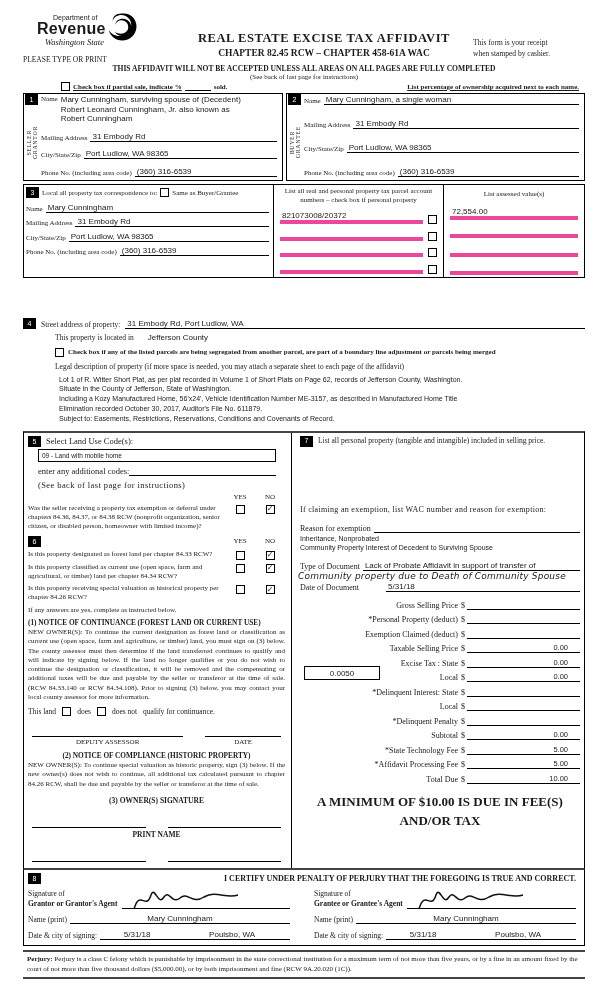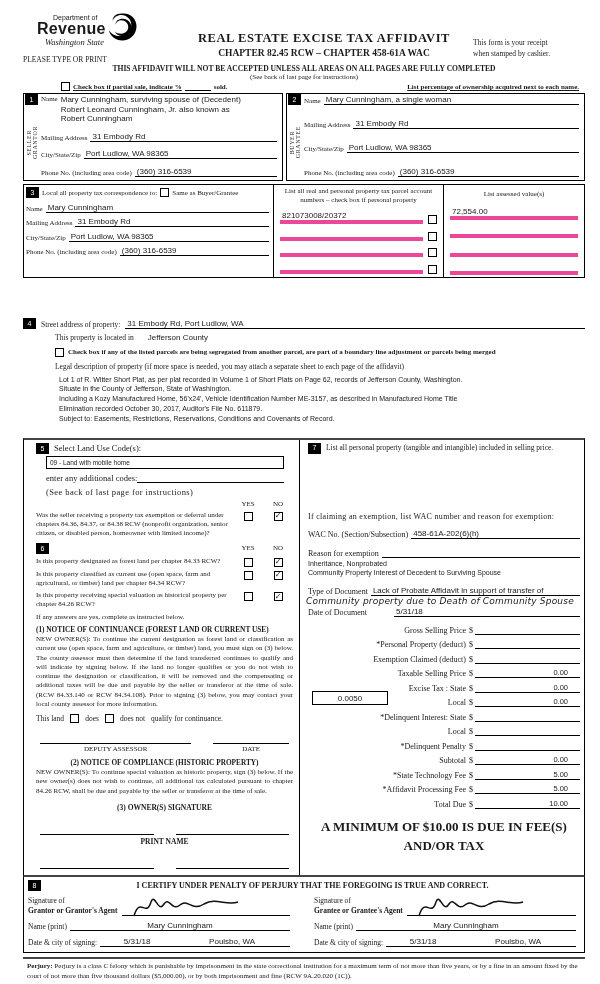--- a/index.html
+++ b/index.html
@@ -72,21 +72,21 @@
   
   .s4 { margin-top: 5px; font-size: 7.5px; }
   .s4-street { display: flex; align-items: flex-end; gap: 5px; margin-top: 40px; }
   .s4-located { margin: 4px 0 0 32px; display: flex; gap: 14px; font-size: 7.5px; }
   .s4-located .pname-lines { font-size: 8px; }
   .s4-seg { margin: 5px 0 0 32px; display: flex; gap: 4px; font-size: 7px; align-items: flex-start; font-weight: bold; }
   .s4-legal-label { margin: 5px 0 0 32px; font-size: 7.5px; }
   .s4-legal { margin: 4px 0 0 36px; font-family: "Liberation Sans", sans-serif; font-size: 7px; line-height: 1.4; }
 
   
-  .twocol { display: flex; border: 1px solid #000; border-top: 2.5px solid #444; border-bottom: 2px solid #444; margin-top: 14px; padding-left: 8px; }
+  .twocol { display: flex; border: 1px solid #000; border-top: 2.5px solid #444; border-bottom: 2px solid #444; margin-top: 7px; }
   .colL { width: 268px; border-right: 1px solid #000; padding: 3px 6px 6px 4px; }
   .colR { flex: 1; padding: 3px 4px 6px 8px; }
 
   .s5-head { display: flex; gap: 5px; align-items: center; font-size: 8.5px; }
   .landuse-box { border: 1px solid #000; margin: 2px 0 0 10px; width: 238px;
                  font-family: "Liberation Sans", sans-serif; font-size: 6.5px; padding: 2px 3px; }
   .addl { display: flex; margin: 4px 0 0 10px; font-size: 8.5px; width: 238px; }
   .addl .line { flex: 1; border-bottom: 1px solid #000; }
   .seeback2 { margin: 4px 0 0 10px; font-size: 8.5px; letter-spacing: 0.4px; }
   .ynhead { display: flex; font-size: 7px; margin-top: 3px; }
@@ -129,21 +129,21 @@
   .mdollar { margin: 0 2px 0 3px; }
   .mline { flex: 1; border-bottom: 1px solid #000; text-align: right; padding-right: 12px;
            font-family: "Liberation Sans", sans-serif; font-size: 7.5px; min-height: 10px; }
   .ratebox { position: absolute; left: 4px; bottom: 2px; border: 1px solid #000; width: 76px;
              text-align: center; font-family: "Liberation Sans", sans-serif; font-size: 8px; padding: 1.5px 0; }
   .minimum { text-align: center; font-weight: bold; font-size: 13px; margin-top: 9px; line-height: 1.45; }
 
   
   .s8 { border: 1px solid #000; border-top: none; padding: 2px 8px 5px 4px; }
   .s8-certhead { display: flex; align-items: center; gap: 8px; margin-top: 1px; }
-  .certify { flex: 1; text-align: center; font-weight: bold; font-size: 8px; }
+  .certify { flex: 1; text-align: right; font-weight: bold; font-size: 8px; }
   .s8-cols { display: flex; gap: 24px; margin-top: 1px; }
   .s8-col { flex: 1; }
   .sig-area { display: flex; align-items: flex-end; }
   .sig-label { font-size: 7.5px; line-height: 1.3; white-space: nowrap; }
   .sig-label .b { font-weight: bold; }
   .sig-draw { flex: 1; border-bottom: 1px solid #000; position: relative; height: 24px; margin-left: 4px; }
   .sig-draw svg { position: absolute; bottom: -5px; left: 8px; }
   .s8-field { display: flex; align-items: flex-end; margin-top: 5.5px; font-size: 7.5px; }
   .pval.center { text-align: center; white-space: nowrap; }
   .dateval { flex: none; width: 74px; }
@@ -443,24 +443,20 @@
       </div>
     </div>
 
     <div class="colR">
       <div class="s7-head">
         <span class="numbox">7</span>
         <span>List all  personal property (tangible and intangible) included in selling price.</span>
       </div>
       <div class="s7-spacer"></div>
       <div class="exi">If claiming an exemption, list WAC number and reason for exemption:</div>
-      <div class="wacrow">
-        <span class="plbl">WAC No. (Section/Subsection)</span>
-        <span class="pval">458-61A-202(6)(h)</span>
-      </div>
       <div class="reasonrow">
         <span class="plbl">Reason for exemption</span>
         <span class="pval"></span>
       </div>
       <div class="reasonlines">
         <div>Inheritance, Nonprobated</div>
         <div>Community Property Interest of Decedent to Surviving Spouse</div>
       </div>
       <div class="docrow">
         <span class="plbl">Type of Document</span>

